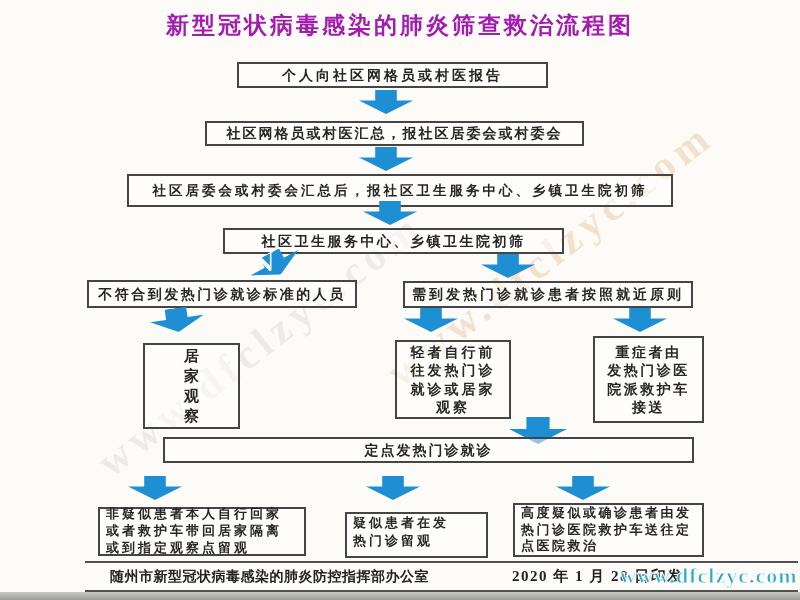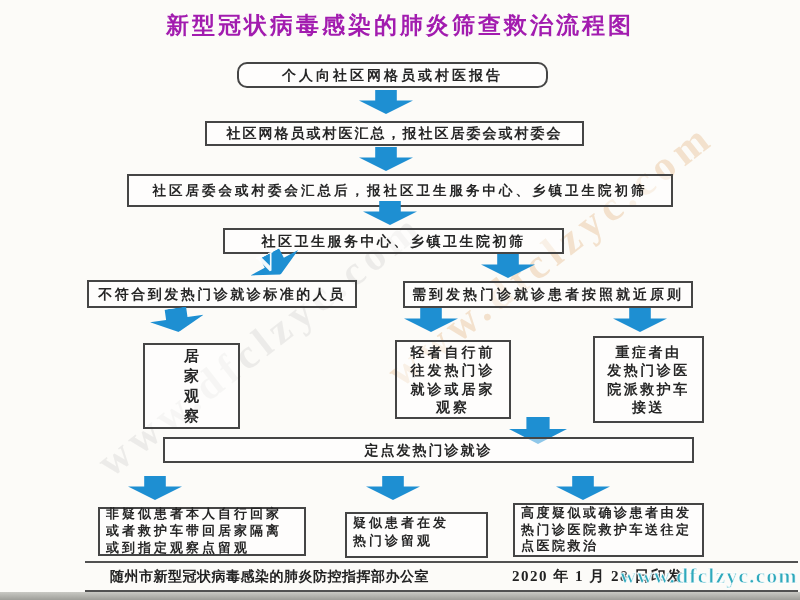--- a/index.html
+++ b/index.html
@@ -64,21 +64,21 @@
 </head>
 <body>
 
 <div id="page">
 
   <div class="wm-diag wm-gray" style="left:60px;top:320px;">www.dfclzyc.com</div>
   <div class="wm-diag wm-tan" style="left:350px;top:230px;">www.dfclzyc.com</div>
 
   <div class="title">新型冠状病毒感染的肺炎筛查救治流程图</div>
 
-  <div class="fbox" style="left:237px;top:62px;width:311px;height:26px;border-radius:10px;">个人向社区网格员或村医报告</div>
+  <div class="fbox" style="left:237px;top:62px;width:311px;height:26px;">个人向社区网格员或村医报告</div>
   <div class="arrow" style="left:359px;top:90px;"></div>
 
   <div class="fbox" style="left:205px;top:121px;width:379px;height:25px;letter-spacing:2px;">社区网格员或村医汇总，报社区居委会或村委会</div>
   <div class="arrow" style="left:359px;top:147px;"></div>
 
   <div class="fbox" style="left:127px;top:174px;width:546px;height:33px;font-size:13.5px;">社区居委会或村委会汇总后，报社区卫生服务中心、乡镇卫生院初筛</div>
   <div class="arrow" style="left:363px;top:201px;"></div>
 
   <div class="fbox" style="left:223px;top:228px;width:341px;height:26px;letter-spacing:2.5px;">社区卫生服务中心、乡镇卫生院初筛</div>
   <div class="arrow" style="left:248px;top:252px;transform:rotate(-28deg);"></div>

